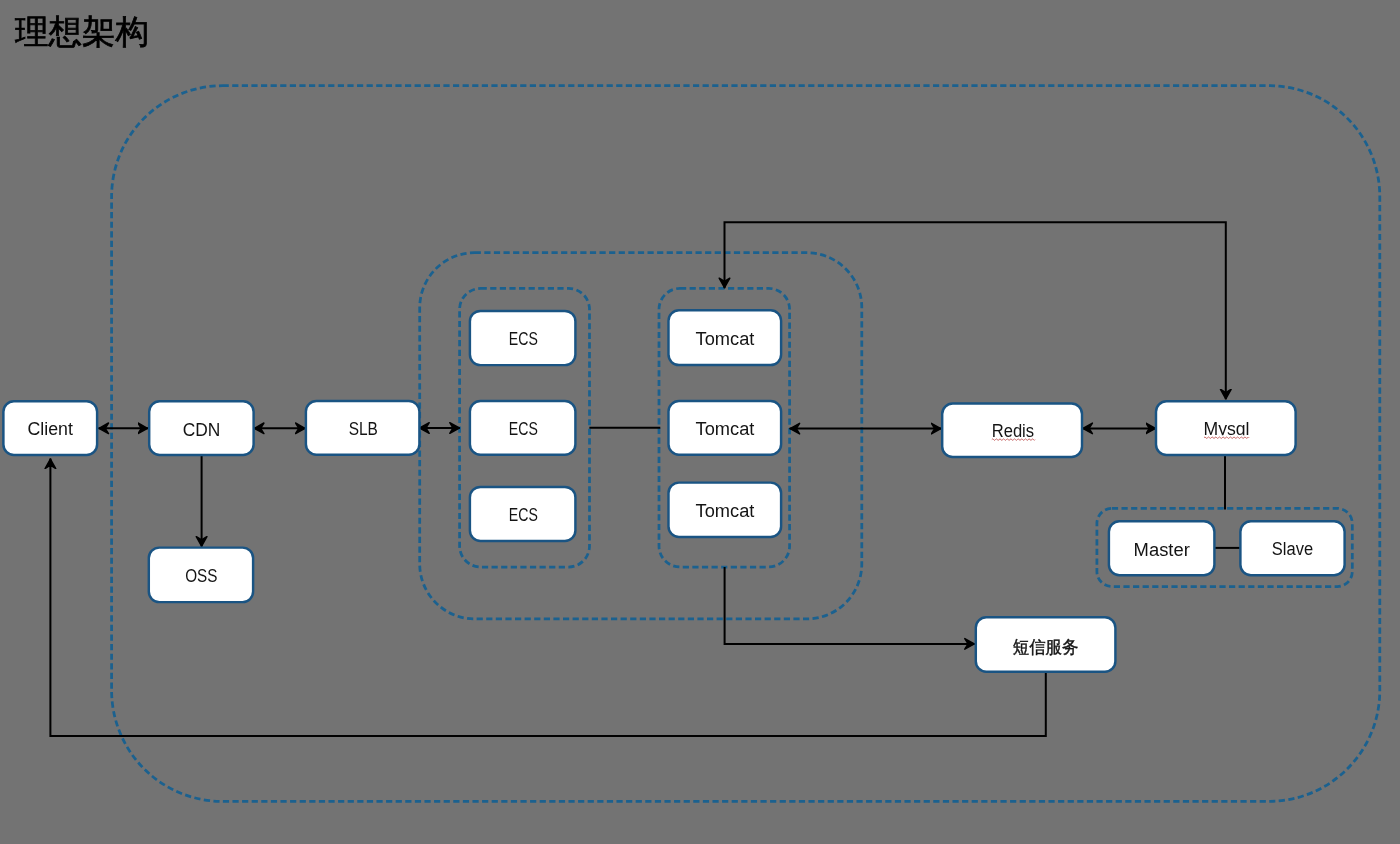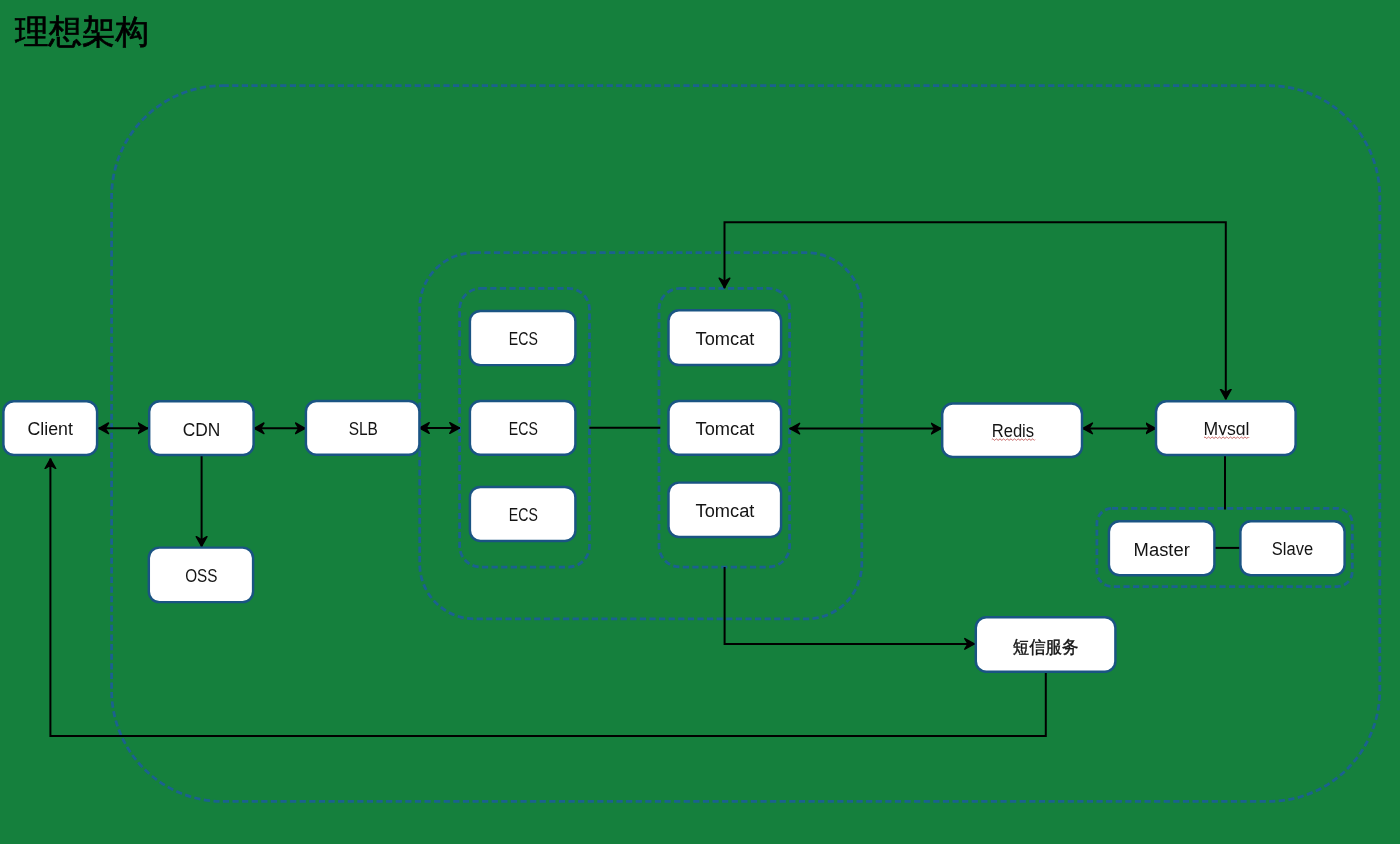--- a/index.html
+++ b/index.html
@@ -1,19 +1,19 @@
 <!DOCTYPE html>
 <html><head>
 <meta charset="utf-8">
 <style>
   html,body{margin:0;padding:0;background:#ffffff;}
   body{width:1400px;height:844px;overflow:hidden;
        font-family:"Liberation Sans",sans-serif;
        -webkit-font-smoothing:antialiased;}
-  #stage{position:relative;width:1400px;height:844px;background:#15803d;}
+  #stage{position:relative;width:1400px;height:844px;background:#737373;}
   svg{display:block;}
   .nodeLabel{font-family:"Liberation Sans",sans-serif;font-size:19.2px;fill:#141414;transform:translateZ(0);}
   .cjkLabel{font-family:"Liberation Sans",sans-serif;font-size:17.5px;fill:#141414;stroke:#141414;stroke-width:0.42;paint-order:stroke fill;transform:translateZ(0);}
   .title{font-family:"Liberation Sans",sans-serif;font-size:33px;fill:#000000;stroke:#000000;stroke-width:0.75;paint-order:stroke fill;transform:translateZ(0);}
   .boxRect{fill:#ffffff;stroke:#1a5483;stroke-width:2.45;}
   .region{fill:none;stroke:#1b618f;stroke-width:2.75;stroke-linecap:butt;}
   .conn{stroke:#000000;stroke-width:2;fill:none;stroke-linecap:butt;}
   .squiggle{fill:none;stroke:#c4605f;stroke-width:1;}
 </style>
 </head>

